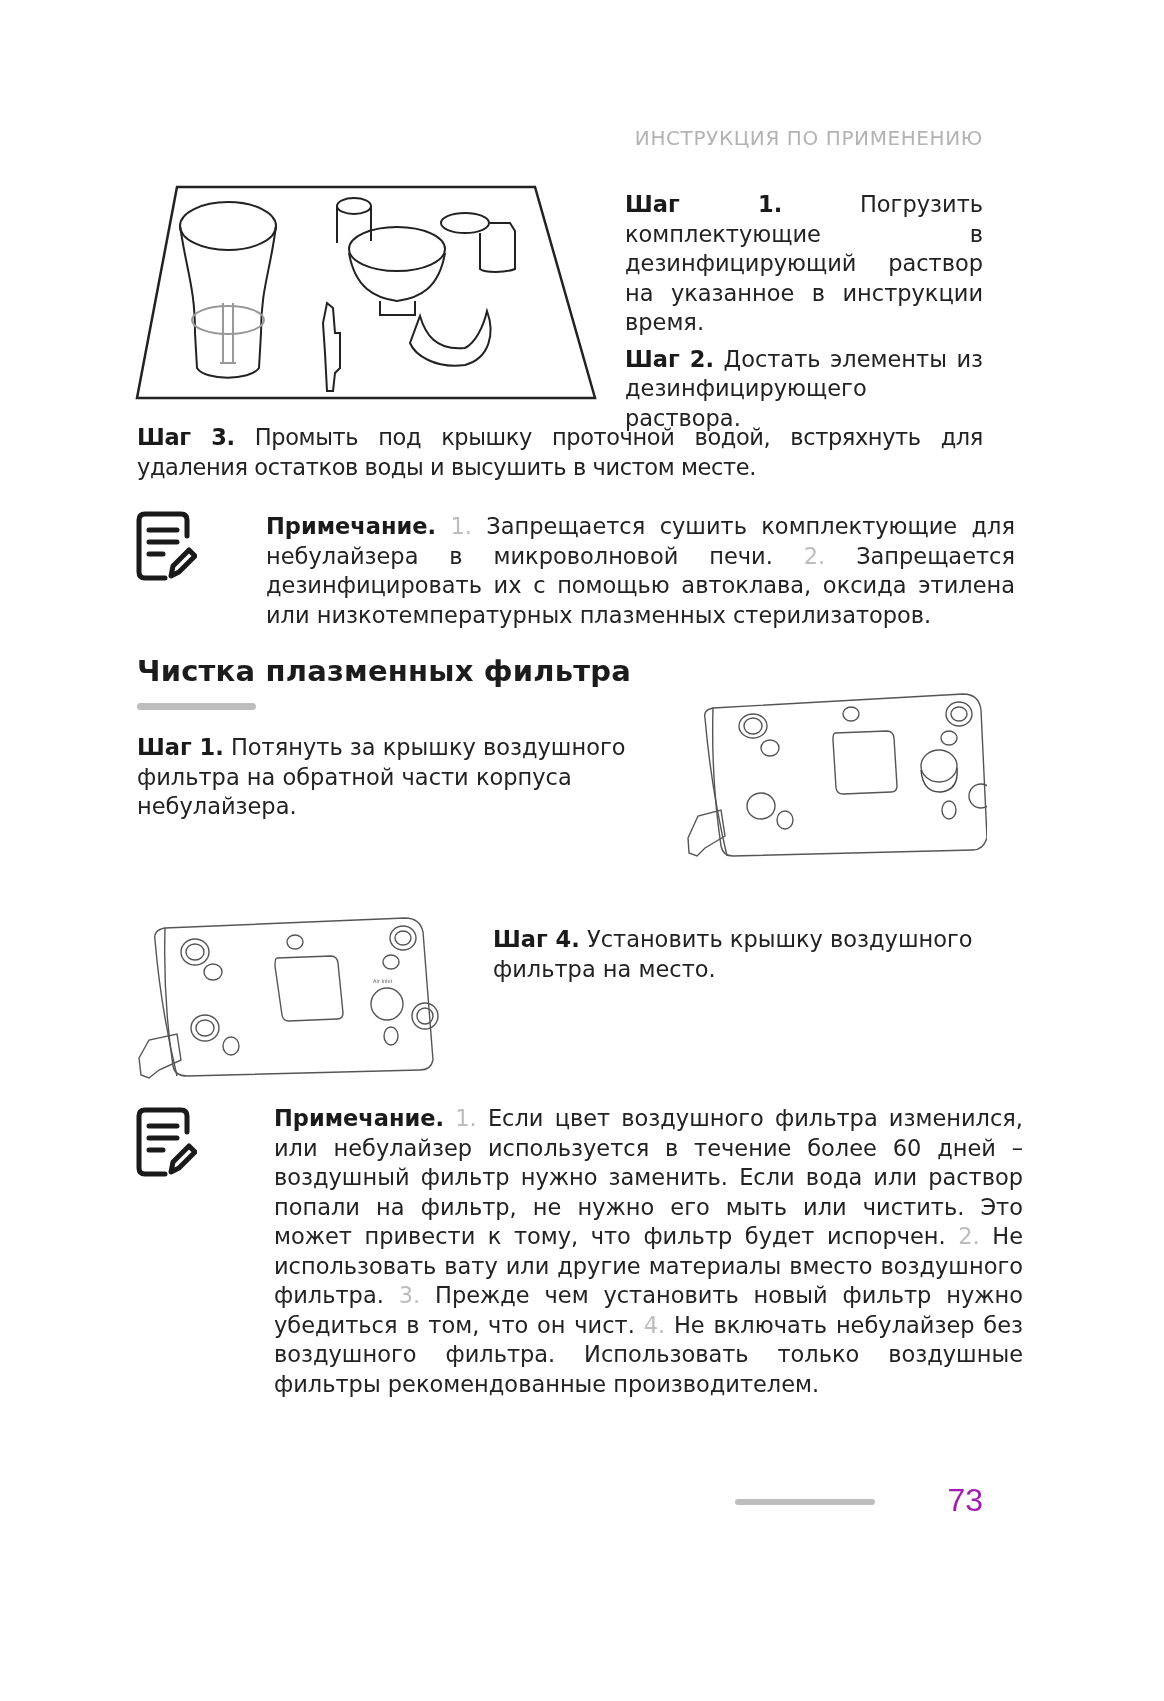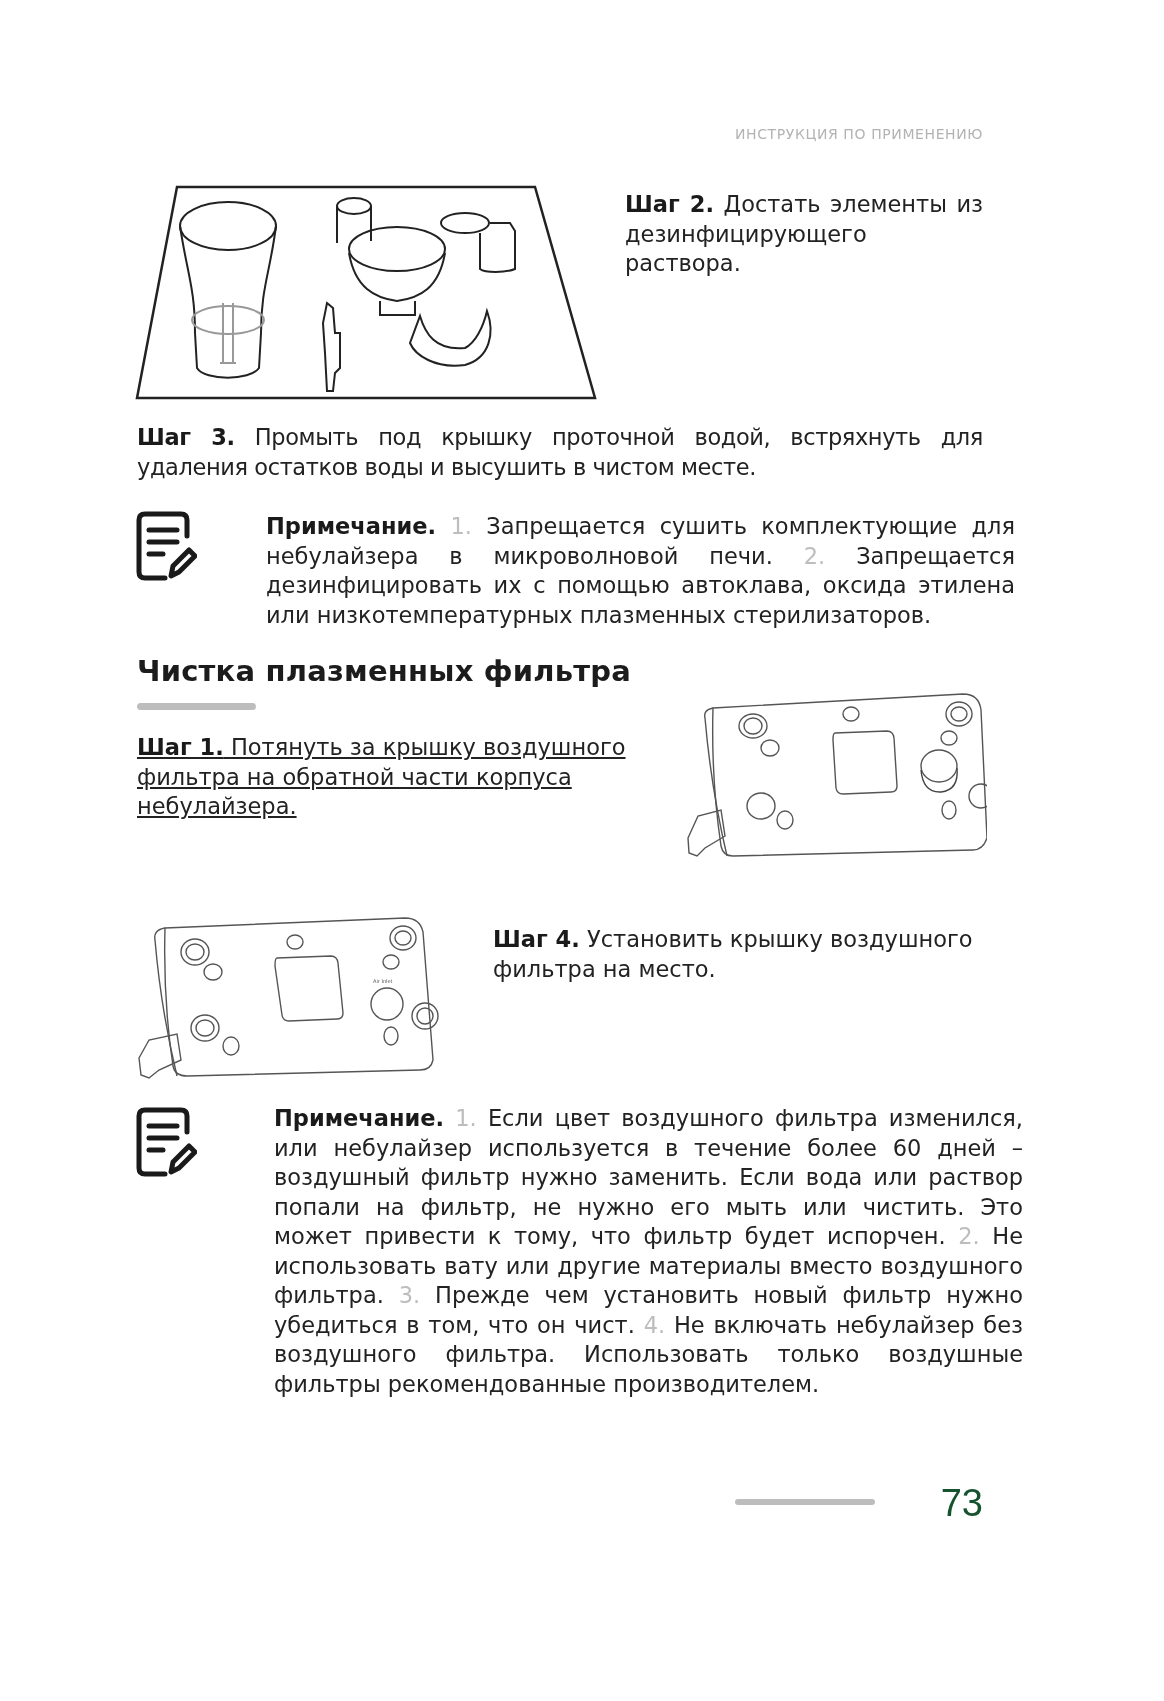--- a/index.html
+++ b/index.html
@@ -1,30 +1,30 @@
 <!DOCTYPE html>
 <html><head>
 <meta charset="utf-8">
 <style>
   html, body { margin: 0; padding: 0; background: #ffffff; }
   body { width: 1164px; height: 1701px; position: relative; overflow: hidden;
          font-family: "DejaVu Sans", sans-serif; color: #1f1f1f; }
   .abs { position: absolute; }
   .running-head { left: 600px; top: 126px; width: 383px; text-align: right;
-    font-size: 14px; letter-spacing: 0.6px; color: #b3b3b3; text-transform: uppercase; }
+    font-size: 20px; letter-spacing: 0.6px; color: #b3b3b3; text-transform: uppercase; }
   .body-text { font-size: 22.5px; line-height: 29.5px; color: #222; }
   .body-text b { font-weight: bold; color: #1a1a1a; }
   .justify { text-align: justify; text-align-last: left; }
   .num { color: #bdbdbd; }
   p { margin: 0; }
   .fig { border: none; }
   .heading { left: 137px; top: 654px; font-size: 29px; font-weight: bold; color: #1c1c1c; letter-spacing: 0.2px; }
   .heading-bar { left: 137px; top: 703px; width: 119px; height: 7px; border-radius: 4px; background: #bdbdbd; }
   .footer-bar { left: 735px; top: 1499px; width: 140px; height: 6px; border-radius: 3px; background: #bdbdbd; }
-  .page-number { left: 930px; top: 1482px; width: 53px; text-align: right; font-size: 38px; color: #14532d; font-family: "Liberation Sans", sans-serif; }
+  .page-number { left: 930px; top: 1482px; width: 53px; text-align: right; font-size: 32px; color: #a21caf; font-family: "Liberation Sans", sans-serif; }
   .note-icon { width: 62px; height: 72px; }
 </style>
 </head>
 <body>
 
 <div class="abs running-head">ИНСТРУКЦИЯ ПО ПРИМЕНЕНИЮ</div>
 
 <svg class="abs fig" style="left:135px; top:183px;" width="462" height="220" viewBox="0 0 462 220">
   <g fill="none" stroke="#222" stroke-width="2">
 
@@ -44,20 +44,24 @@
     <path d="M245 118 L245 132 L280 132 L280 118"></path>
 
     <path d="M285 133 C290 150 300 168 330 165 C340 160 348 145 352 128 C360 150 355 175 330 182 C300 186 280 172 275 160 Z"></path>
 
     <ellipse cx="330" cy="40" rx="24" ry="10"></ellipse>
     <path d="M355 40 L375 40 L380 48 L380 86 C370 90 350 90 345 86 L345 50"></path>
   </g>
 </svg>
 
 <div class="abs body-text justify" style="left:625px; top:190px; width:358px;">
+  <p style="margin-bottom:7px;">
+    <b>Шаг 1.</b>
+    <span>Погрузить комплектующие в дезинфицирующий раствор на указанное в инструкции время.</span>
+  </p>
   <p>
     <b>Шаг 2.</b>
     <span>Достать элементы из дезинфицирующего раствора.</span>
   </p>
 </div>
 
 <p class="abs body-text justify" style="left:137px; top:423px; width:846px; letter-spacing:-0.4px;">
   <b>Шаг 3.</b>
   <span>Промыть под крышку проточной водой, встряхнуть для удаления остатков воды и высушить в чистом месте.</span>
 </p>
@@ -74,21 +78,21 @@
   <span class="num">1.</span>
   <span>Запрещается сушить комплектующие для небулайзера в микроволновой печи.</span>
   <span class="num">2.</span>
   <span>Запрещается дезинфицировать их с помощью автоклава, оксида этилена или низкотемпературных плазменных стерилизаторов.</span>
 </div>
 
 <div class="abs heading">Чистка плазменных фильтра</div>
 <div class="abs heading-bar"></div>
 
 <div class="abs body-text" style="left:137px; top:733px; width:520px;">
-  <p style="margin-bottom:7px;text-decoration:underline;">
+  <p style="margin-bottom:7px;">
     <b>Шаг 1.</b>
     <span>Потянуть за крышку воздушного фильтра на обратной части корпуса небулайзера.</span>
   </p>
 </div>
 
 <svg class="abs fig" style="left:683px; top:688px;" width="304" height="170" viewBox="0 0 304 170">
   <g fill="none" stroke="#555" stroke-width="1.4">
     <path d="M30 20 L280 6 Q296 6 298 22 L304 150 Q300 162 290 162 L50 168 Q40 168 38 158 Q28 90 30 20 Z"></path>
     <path d="M30 20 Q20 22 22 30 Q28 100 44 168"></path>
     <ellipse cx="70" cy="38" rx="14" ry="12"></ellipse>

